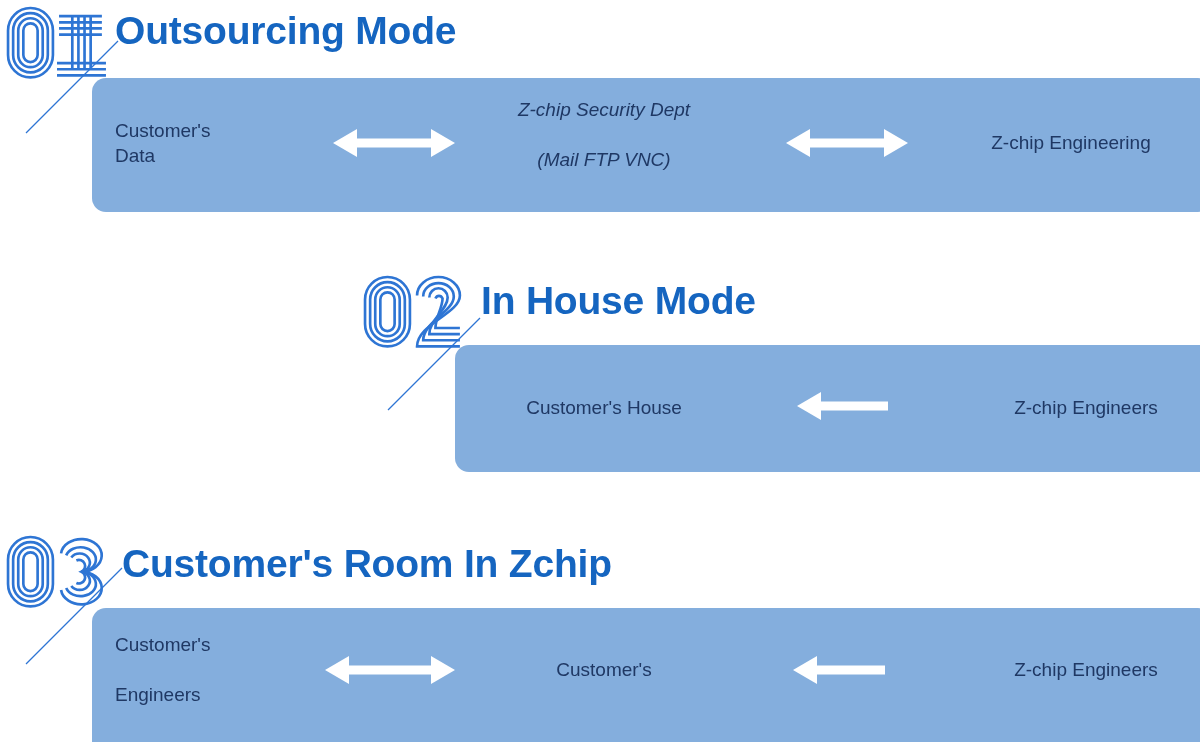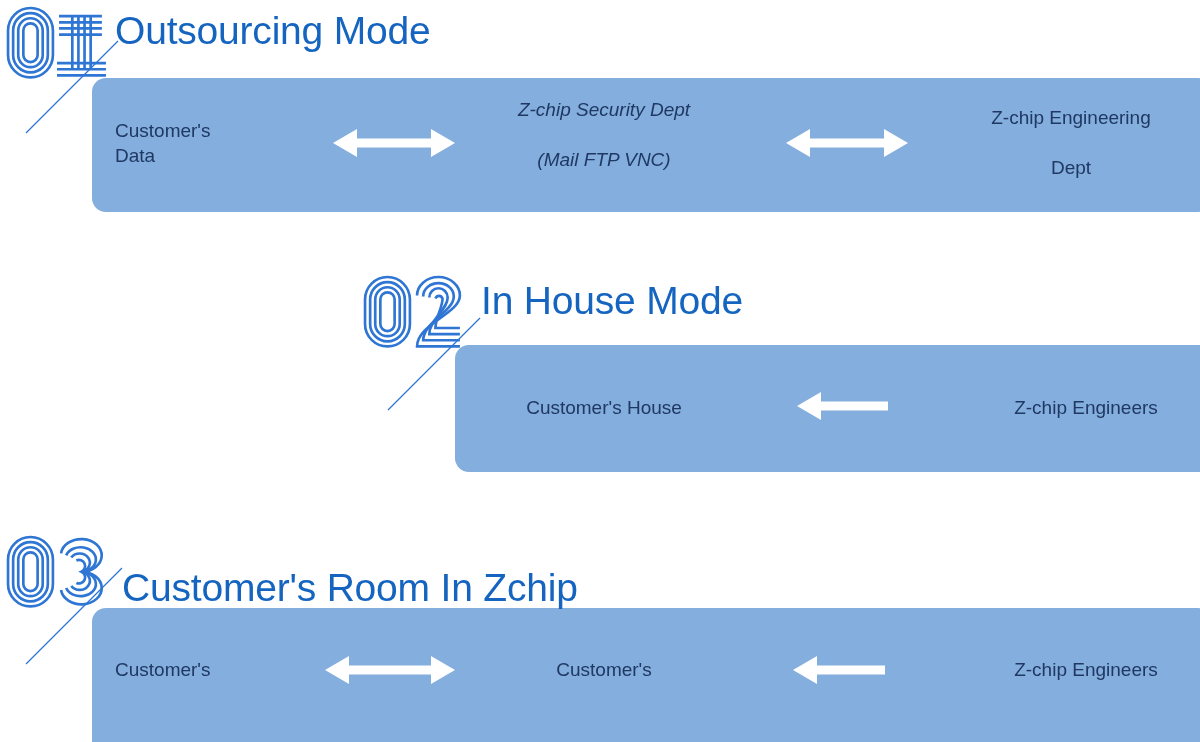--- a/index.html
+++ b/index.html
@@ -47,21 +47,21 @@
   }
   .bar.r-all   { border-radius: 14px; }
   .bar.r-left  { border-radius: 14px 0 0 14px; }
   .bar.r-tl-bl { border-radius: 14px 14px 14px 14px; }
 
   
   .mode-title {
     position: absolute;
     color: #1565C0;
     font-size: 39px;
-    font-weight: 400;
+    font-weight: 700;
     letter-spacing: -0.2px;
     white-space: nowrap;
     line-height: 1;
     z-index: 4;
   }
 
   
   .node-label {
     position: absolute;
     color: #1F3864;
@@ -165,21 +165,20 @@
 
     <div class="node-label align-left" style="left:115px; top:143px;">Customer's Data</div>
 
     <div class="node-label" style="left:604px; top:135px; width:320px;font-style:italic;">
       <div>Z-chip Security Dept</div>
       <div>(Mail FTP VNC)</div>
     </div>
 
     <div class="node-label" style="left:1071px; top:143px; width:240px;text-align:center;">
       <div>Z-chip Engineering</div>
-      <div>Dept</div>
     </div>
 
     <div class="arrow" style="left:333px; top:143px; width:122px; height:28px;">
       <div class="head left"></div>
       <div class="shaft" style="left:20px; right:20px;"></div>
       <div class="head right"></div>
     </div>
 
     <div class="arrow" style="left:786px; top:143px; width:122px; height:28px;">
       <div class="head left"></div>
@@ -199,26 +198,27 @@
     <div class="node-label" style="left:1086px; top:408px; width:240px;">Z-chip Engineers</div>
 
     <div class="arrow" style="left:797px; top:406px; width:91px; height:28px;">
       <div class="head left"></div>
       <div class="shaft" style="left:20px; right:0;"></div>
     </div>
   </div>
 
   <div class="section">
 
-    <div class="mode-title" style="left:122px; top:568px;">Customer's Room In Zchip</div>
+    <div class="mode-title" style="left:122px; top:544px;">Customer's Room In Zchip</div>
 
     <div class="bar r-tl-bl" style="left:92px; top:608px; width:1120px; height:148px;"></div>
 
     <div class="node-label align-left" style="left:115px; top:670px; width:200px;">
       <div>Customer's</div>
+      <div>Engineers</div>
     </div>
 
     <div class="node-label" style="left:604px; top:670px; width:280px;">
       <div>Customer's</div>
     </div>
 
     <div class="node-label" style="left:1086px; top:670px; width:240px;">Z-chip Engineers</div>
 
     <div class="arrow" style="left:325px; top:670px; width:130px; height:28px;">
       <div class="head left"></div>

